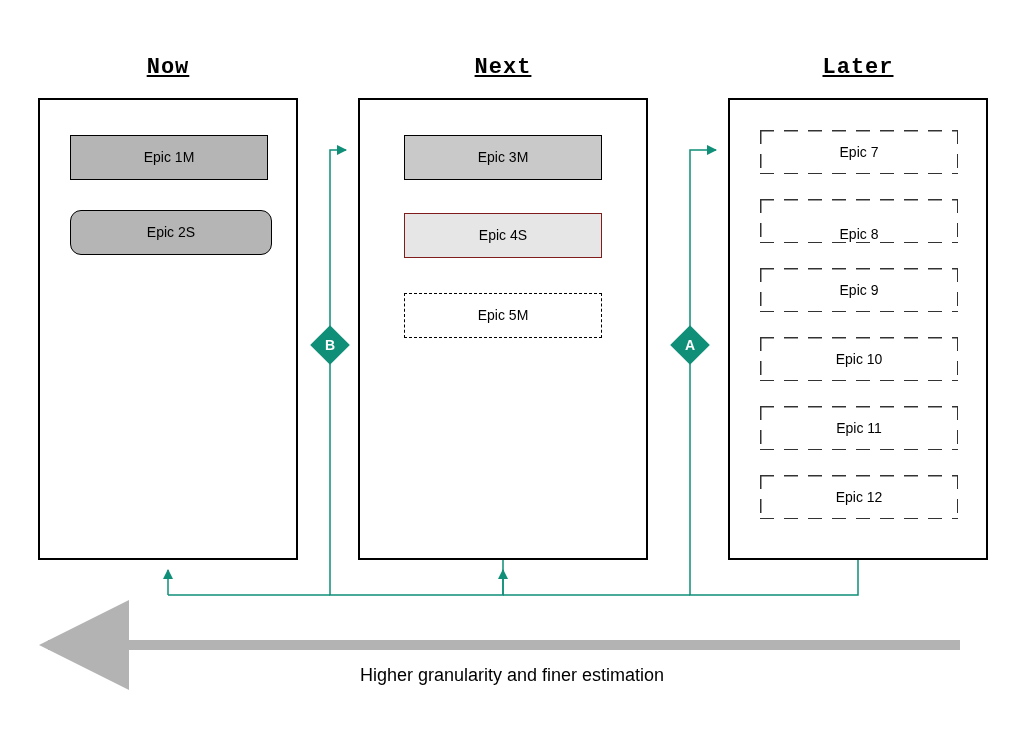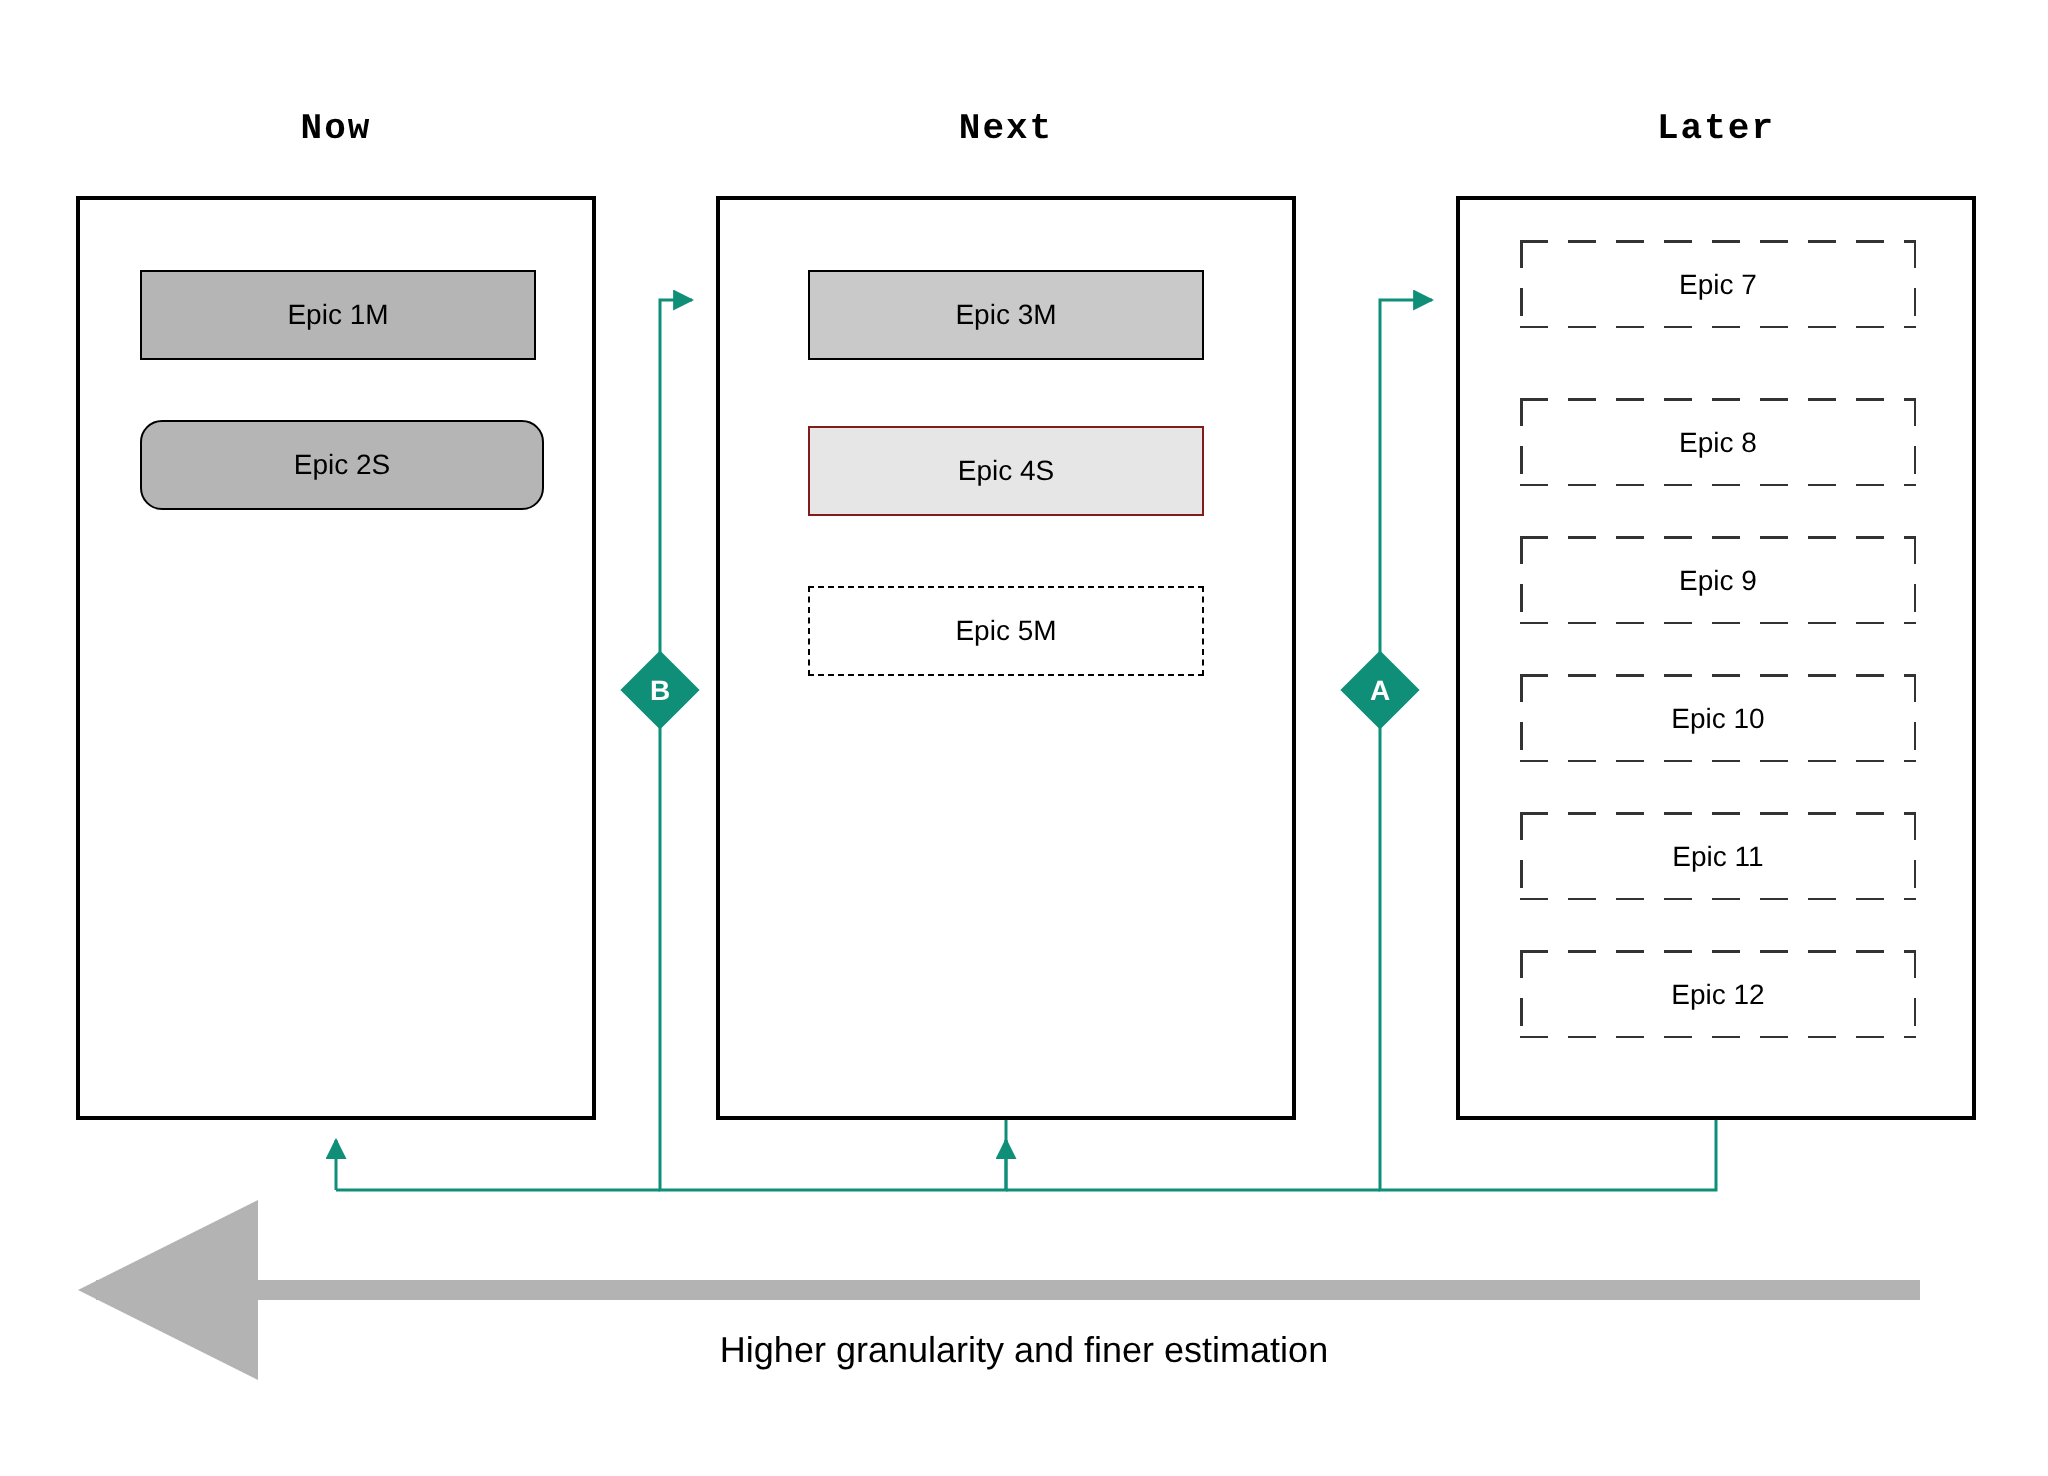--- a/index.html
+++ b/index.html
@@ -13,24 +13,25 @@
     position: relative;
   }
   .stage {
     position: relative;
     width: 1024px;
     height: 738px;
   }
   .col-title {
     position: absolute;
     font-family: "Courier New", Courier, monospace;
-    font-size: 18px;
+    font-size: 22px;
     font-weight: bold;
     letter-spacing: 1px;
     text-align: center;
+    text-decoration: underline;
   }
   .col-box {
     position: absolute;
     border: 2px solid #000;
     background: #fff;
   }
   .epic {
     position: absolute;
     font-size: 14px;
     text-align: center;
@@ -109,24 +110,24 @@
   </div>
   <div class="epic solid-light" style="left:404px; top:213px; width:198px; height:45px;">
     <span>Epic 4</span>
     <span>S</span>
   </div>
   <div class="epic dashed-fine" style="left:404px; top:293px; width:198px; height:45px;">
     <span>Epic 5</span>
     <span>M</span>
   </div>
 
-  <div class="epic dashed-long-style" style="left:760px; top:120px; width:198px; height:44px;align-items:center;">
+  <div class="epic dashed-long-style" style="left:760px; top:130px; width:198px; height:44px;align-items:center;">
     <span>Epic 7</span>
   </div>
-  <div class="epic dashed-long-style" style="left:760px; top:199px; width:198px; height:44px;">
+  <div class="epic dashed-long-style" style="left:760px; top:199px; width:198px; height:44px;align-items:flex-end;">
     <span>Epic 8</span>
   </div>
   <div class="epic dashed-long-style" style="left:760px; top:268px; width:198px; height:44px;">
     <span>Epic 9</span>
   </div>
   <div class="epic dashed-long-style" style="left:760px; top:337px; width:198px; height:44px;">
     <span>Epic 10</span>
   </div>
   <div class="epic dashed-long-style" style="left:760px; top:406px; width:198px; height:44px;">
     <span>Epic 11</span>

